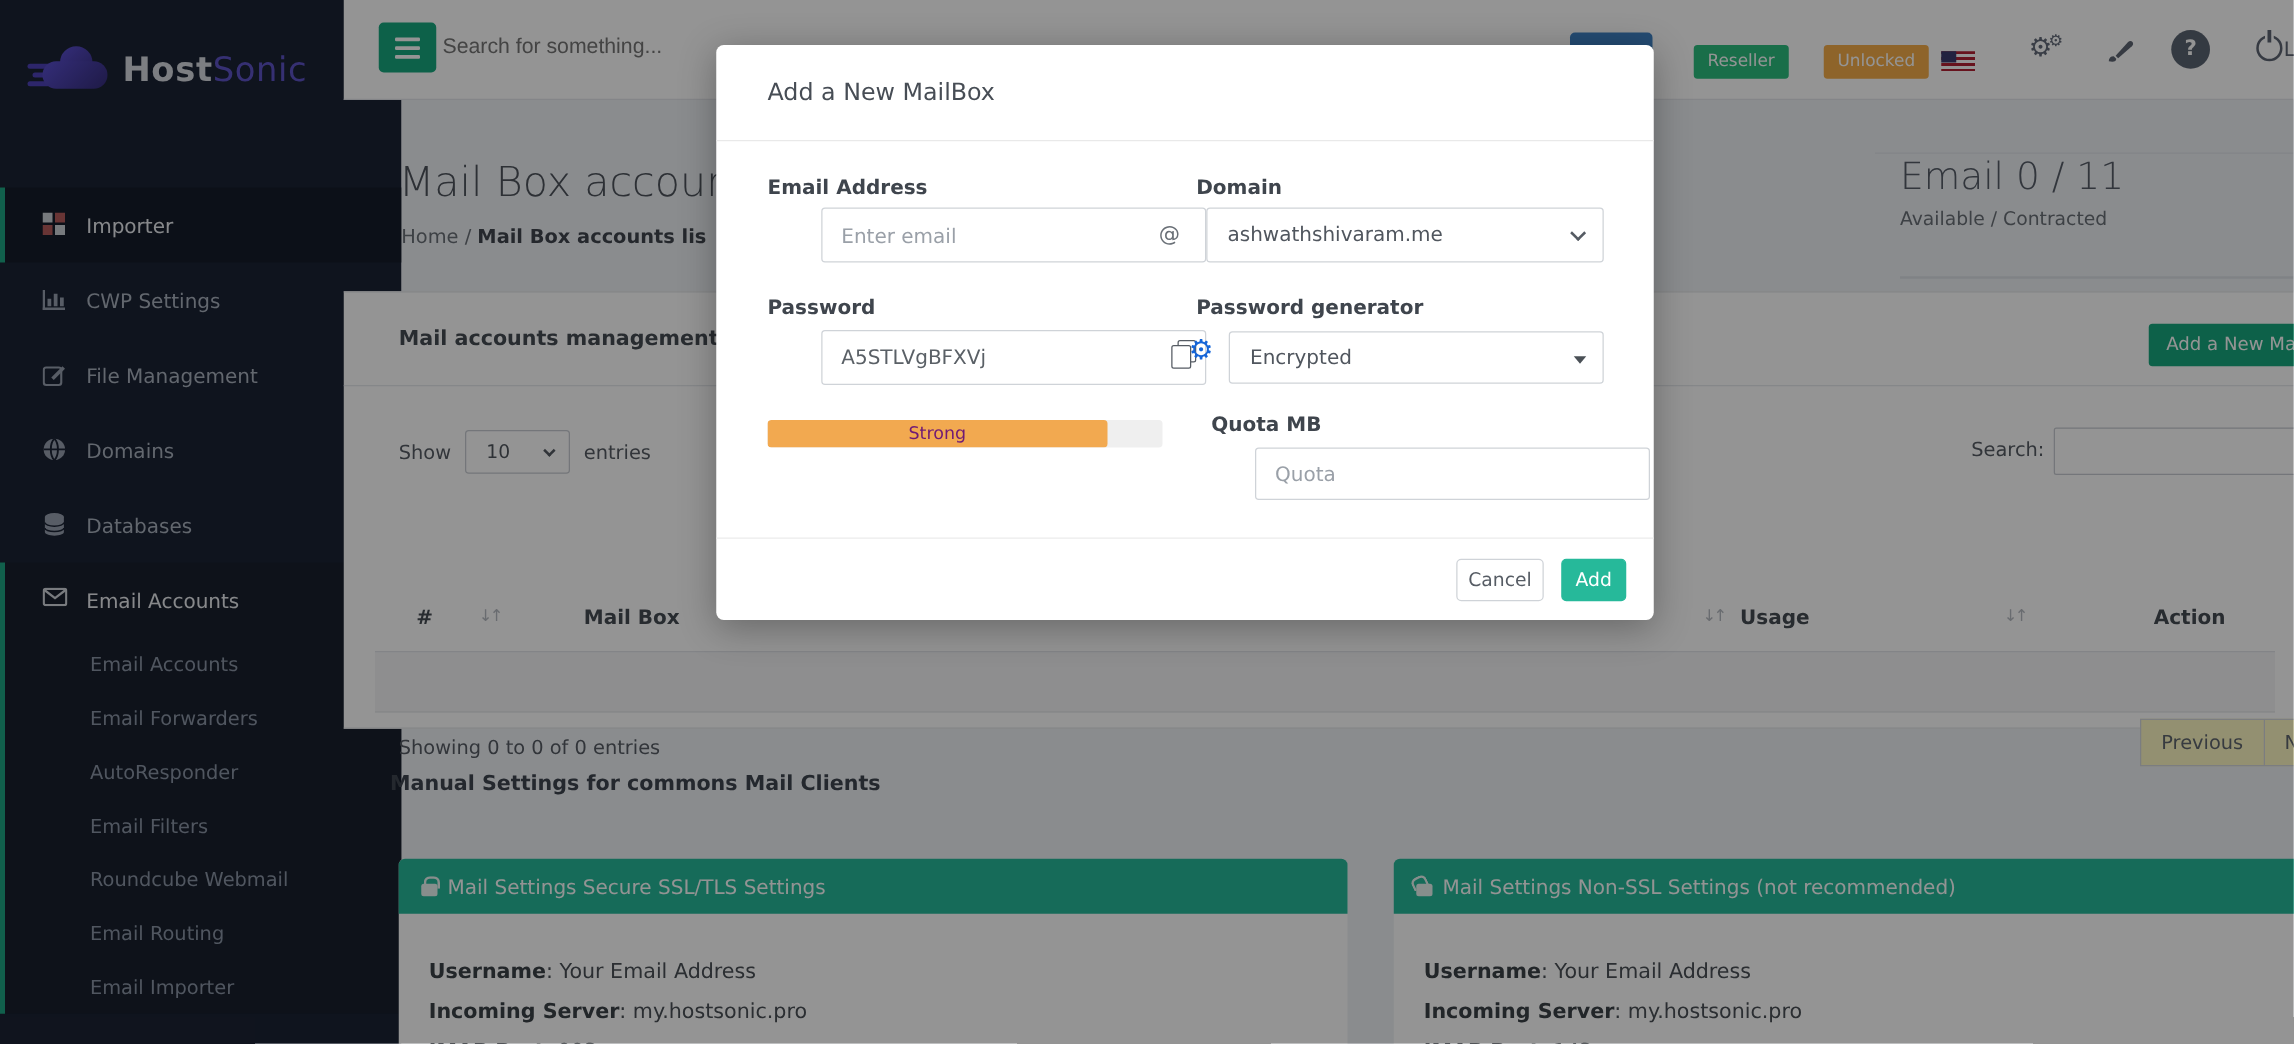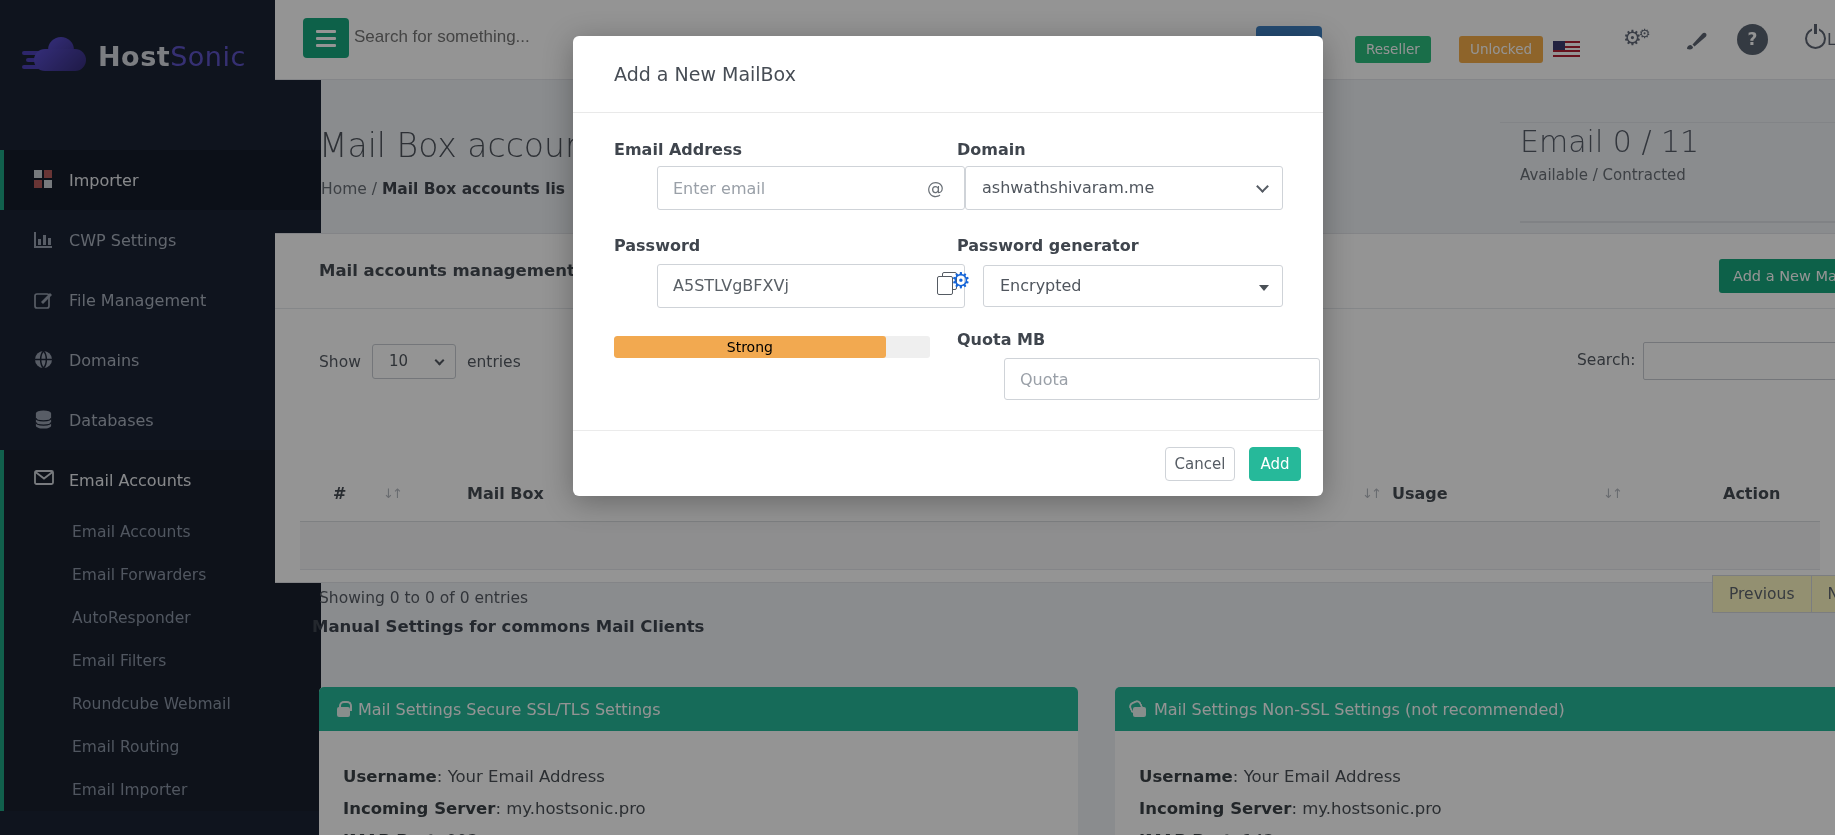--- a/index.html
+++ b/index.html
@@ -129,21 +129,21 @@
   .copy-icon { position:absolute; right:12px; top:12px; width:14px; height:17px; border:1.6px solid #555b63;
     border-radius:2px; background:#fff; cursor:pointer; }
   .copy-icon::before { content:""; position:absolute; left:3px; top:-6px; width:13px; height:16px;
     border:1.6px solid #555b63; border-radius:2px; background:#fff; }
   .copy-icon::after { content:""; position:absolute; left:-1.6px; top:-1.6px; width:14px; height:17px;
     border:1.6px solid #555b63; border-radius:2px; background:#fff; }
   .gear-blue { position:absolute; left:378px; top:232px; font-size:22px; color:#1565d8; cursor:pointer; }
   .strength-track { position:absolute; left:41px; top:300px; width:316px; height:22px; background:#efefef;
     border-radius:3px; overflow:hidden; }
   .strength-fill { height:22px; background:#f2a950; border-radius:3px; text-align:center; line-height:22px;
-    font-size:14px; color:#000000; }
+    font-size:14px; color:#701a75; }
   .modal-footer-line { position:absolute; left:0; top:394px; width:750px; height:1px; background:#ebebeb; }
   .btn { position:absolute; top:411px; height:34px; border-radius:4px; font-size:15px; text-align:center;
     line-height:32px; cursor:pointer; }
   .btn-cancel { left:592px; width:70px; background:#fff; border:1px solid #cfd3d8; color:#565c64; }
   .btn-add { left:676px; width:52px; background:#26b99a; border:1px solid #26b99a; color:#fff; }
 
   svg { display:block; }
 </style>
 </head>
 <body>
@@ -397,19 +397,19 @@
   <div class="gear-blue">⚙</div>
   <div class="mselect" style="left:410px; top:229px; width:300px; height:42px; line-height:40px;">
     <span>Encrypted</span>
     <span class="tri-down"></span>
   </div>
 
   <div class="strength-track">
     <div class="strength-fill" style="width: 86%;">Strong</div>
   </div>
 
-  <div class="mlabel" style="left:384px; top:294px;text-align:right;">Quota MB</div>
+  <div class="mlabel" style="left:396px; top:294px;text-align:right;">Quota MB</div>
   <input class="minput" style="left: 388px; top: 322px; width: 316px; height: 42px;" placeholder="Quota">
 
   <div class="modal-footer-line"></div>
   <div class="btn btn-cancel">Cancel</div>
   <div class="btn btn-add">Add</div>
 </div>
 
 </body></html>

